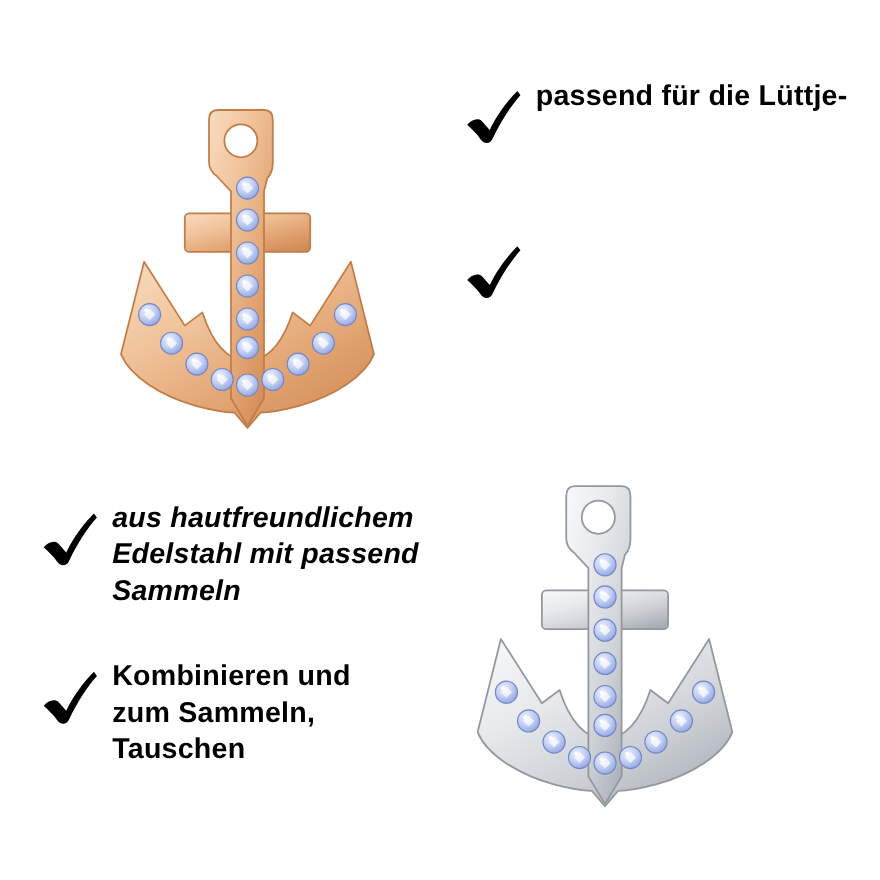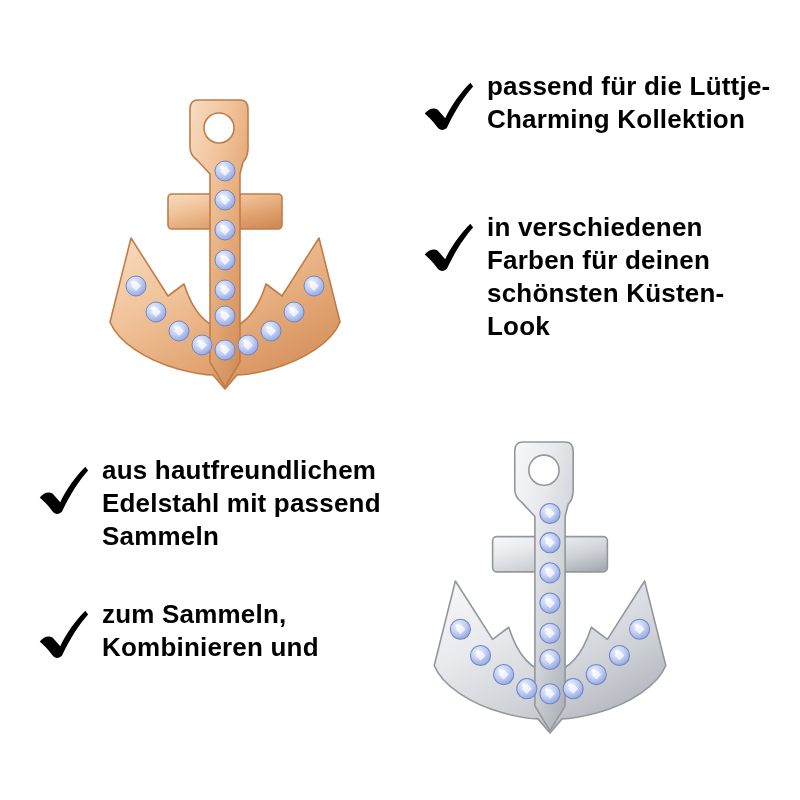--- a/index.html
+++ b/index.html
@@ -22,71 +22,65 @@
     margin-top:10px;
   }
   .feature-text{
     font-size:26px;
     font-weight:700;
     color:#000;
     line-height:33px;
     letter-spacing:0.2px;
   }
   .feature-text .line{display:block;white-space:nowrap;}
-  .f1{left:421px;top:70px;}
+  .f1{left:421px;top:70px;text-align:right;}
   .f2{left:421px;top:211px;}
-  .f3{left:36px;top:454px;}
+  .f3{left:36px;top:454px;font-style:italic;}
   .f4{left:36px;top:598px;}
   .anchor{position:absolute;}
   .anchor-rosegold{left:100px;top:98px;width:250px;height:295px;}
   .anchor-silver{left:424px;top:440px;width:252px;height:297px;}
 </style>
 </head>
 <body>
 
 <div class="feature f1">
   <svg class="check" viewBox="0 0 58 58">
     <path class="checkpath" d="M4,36 C8,31 14,29 18,32 L26,41 C33,26 44,12 53,3 L56,7 C47,17 37,32 29,49 C27,55 20,55 17,50 C13,44 8,40 4,36 Z" fill="#000000"></path>
   </svg>
   <div class="feature-text">
     <span class="line">passend für die Lüttje-</span>
-    <span class="line">Charming Kollektion</span>
   </div>
 </div>
 
 <div class="feature f2">
   <svg class="check" viewBox="0 0 58 58">
     <path class="checkpath" d="M4,36 C8,31 14,29 18,32 L26,41 C33,26 44,12 53,3 L56,7 C47,17 37,32 29,49 C27,55 20,55 17,50 C13,44 8,40 4,36 Z" fill="#000000"></path>
   </svg>
-  <div class="feature-text">
-    <span class="line">in verschiedenen</span>
-    <span class="line">Farben für deinen</span>
-    <span class="line">schönsten Küsten-</span>
-    <span class="line">Look</span>
-  </div>
 </div>
 
 <div class="feature f3">
   <svg class="check" viewBox="0 0 58 58">
     <path class="checkpath" d="M4,36 C8,31 14,29 18,32 L26,41 C33,26 44,12 53,3 L56,7 C47,17 37,32 29,49 C27,55 20,55 17,50 C13,44 8,40 4,36 Z" fill="#000000"></path>
   </svg>
   <div class="feature-text">
     <span class="line">aus hautfreundlichem</span>
     <span class="line">Edelstahl mit passend</span>
     <span class="line">Sammeln</span>
   </div>
 </div>
 
 <div class="feature f4">
   <svg class="check" viewBox="0 0 58 58">
     <path class="checkpath" d="M4,36 C8,31 14,29 18,32 L26,41 C33,26 44,12 53,3 L56,7 C47,17 37,32 29,49 C27,55 20,55 17,50 C13,44 8,40 4,36 Z" fill="#000000"></path>
   </svg>
   <div class="feature-text">
+    <span class="line">Kombinieren und</span>
     <span class="line">zum Sammeln,</span>
-    <span class="line">Kombinieren und</span>
+    <span class="line">Tauschen</span>
   </div>
 </div>
 
 <svg class="anchor anchor-rosegold" viewBox="0 0 250 295">
   <defs>
     <linearGradient id="metal-rosegold" class="metal-grad" x1="0%" y1="0%" x2="85%" y2="100%">
       <stop offset="0" stop-color="#f8dcc0"></stop>
         <stop offset="0.35" stop-color="#f0c39a"></stop>
         <stop offset="0.68" stop-color="#e2a573"></stop>
         <stop offset="1" stop-color="#d08a55"></stop>

